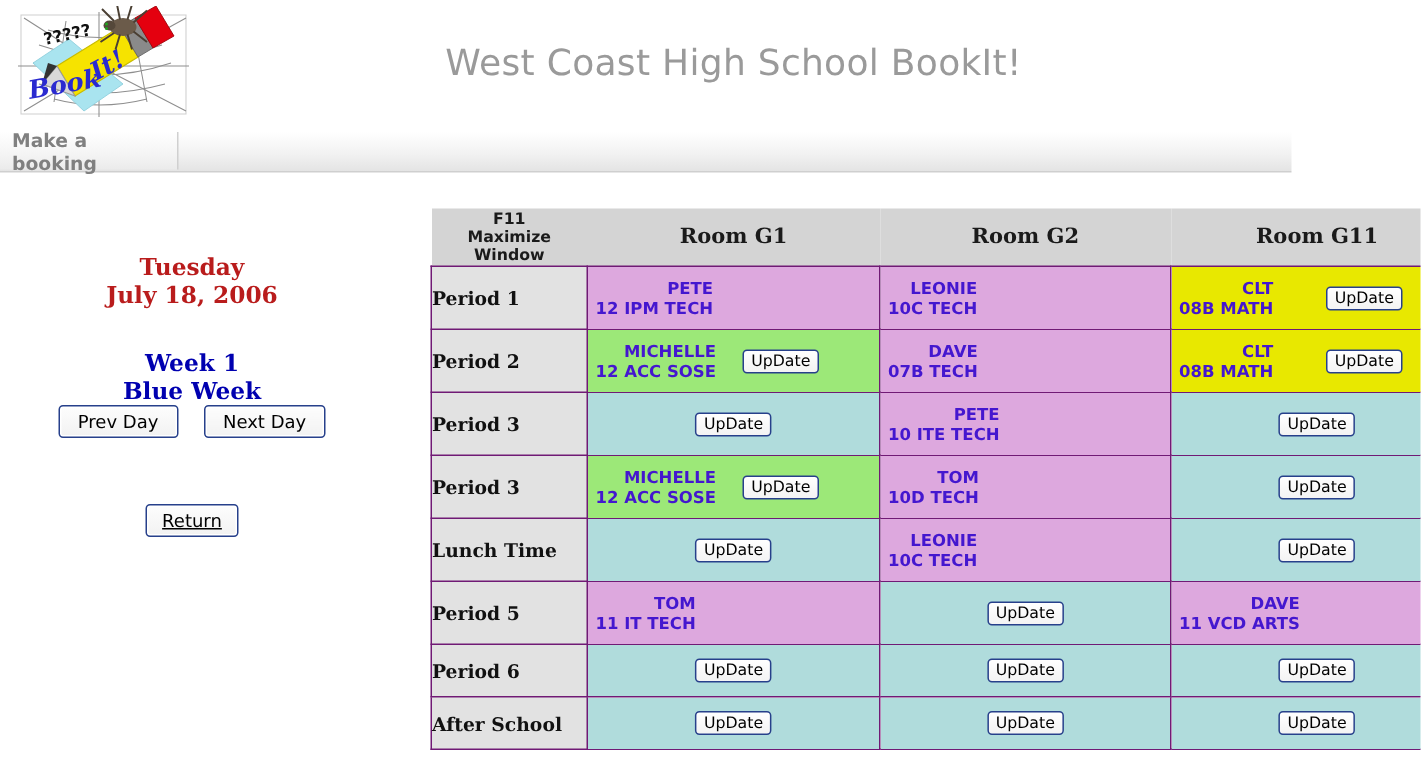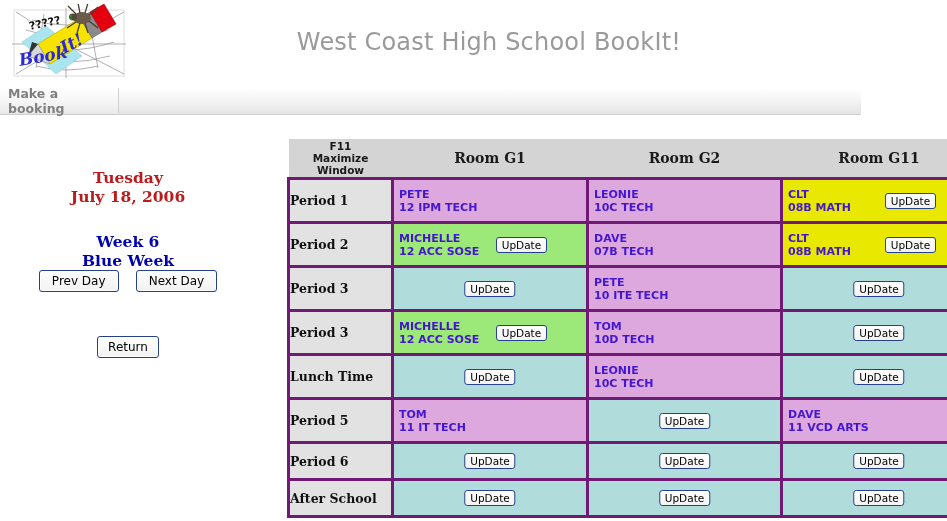--- a/index.html
+++ b/index.html
@@ -43,31 +43,31 @@
   #nav-buttons{text-align:center;}
   #return-row{margin-top:44px;text-align:center;}
   .winbtn{
     font-family:"DejaVu Sans","Liberation Sans",sans-serif;
     font-size:12px;color:#000;
     background:linear-gradient(to bottom,#fdfdfd 0%,#f2f2f2 100%);
     border:1px solid #27408b;border-radius:3px;
     padding:3px 12px;margin:0 6px;cursor:pointer;
     box-shadow:0 0 0 1px #ffffff inset;
   }
-  #return-btn{padding:3px 10px;}
+  #return-btn{padding:3px 10px;text-decoration:underline;}
   
   #grid{
     position:absolute;left:259px;top:139px;
     width:688px;
     border-collapse:collapse;
     table-layout:fixed;
     margin-left:28px;
   }
   #grid td,#grid th{
-    border:3px solid #701a75;
+    border:1px solid #701a75;
     padding:0;vertical-align:middle;
   }
   .colhead{
     background:#d4d4d4;height:38px;
     font-family:"DejaVu Serif","Liberation Serif",serif;
     font-weight:bold;font-size:14px;color:#1a1a1a;text-align:center;
     border:none !important;
   }
   .colhead.first{font-family:"DejaVu Sans","Liberation Sans",sans-serif;font-size:10.5px;line-height:12px;}
   .rowlabel{
@@ -75,21 +75,21 @@
     font-family:"DejaVu Serif","Liberation Serif",serif;
     font-weight:bold;font-size:12.5px;color:#111;
     padding-left:5px;width:104px;
   }
   .slot{position:relative;height:100%;}
   .slot-inner{position:relative;height:100%;min-height:34px;display:block;}
   .booking{
     position:absolute;left:5px;top:50%;transform:translateY(-50%);
     font-family:"DejaVu Sans","Liberation Sans",sans-serif;
     font-weight:bold;font-size:11px;color:#4417cf;
-    line-height:13px;white-space:pre;text-align:left;
+    line-height:13px;white-space:pre;text-align:right;
   }
   .upd{
     position:absolute;top:50%;transform:translateY(-50%);
     left:53%;
     font-family:"DejaVu Sans","Liberation Sans",sans-serif;
     font-size:10.5px;color:#000;
     background:linear-gradient(to bottom,#ffffff 0%,#f3f3f3 100%);
     border:1px solid #27408b;border-radius:3px;
     padding:1px 5px;cursor:pointer;
   }
@@ -152,21 +152,21 @@
 </div>
 
 <div id="sidebar">
 
   <div id="day-block" class="side-line">
     <div>Tuesday</div>
     <div>July 18, 2006</div>
   </div>
 
   <div id="week-block" class="side-line">
-    <div>Week 6</div>
+    <div>Week 1</div>
     <div>Blue Week</div>
   </div>
 
   <div id="nav-buttons">
     <button class="winbtn">Prev Day</button>
     <button class="winbtn">Next Day</button>
   </div>
 
   <div id="return-row">
     <button id="return-btn" class="winbtn">Return</button>

